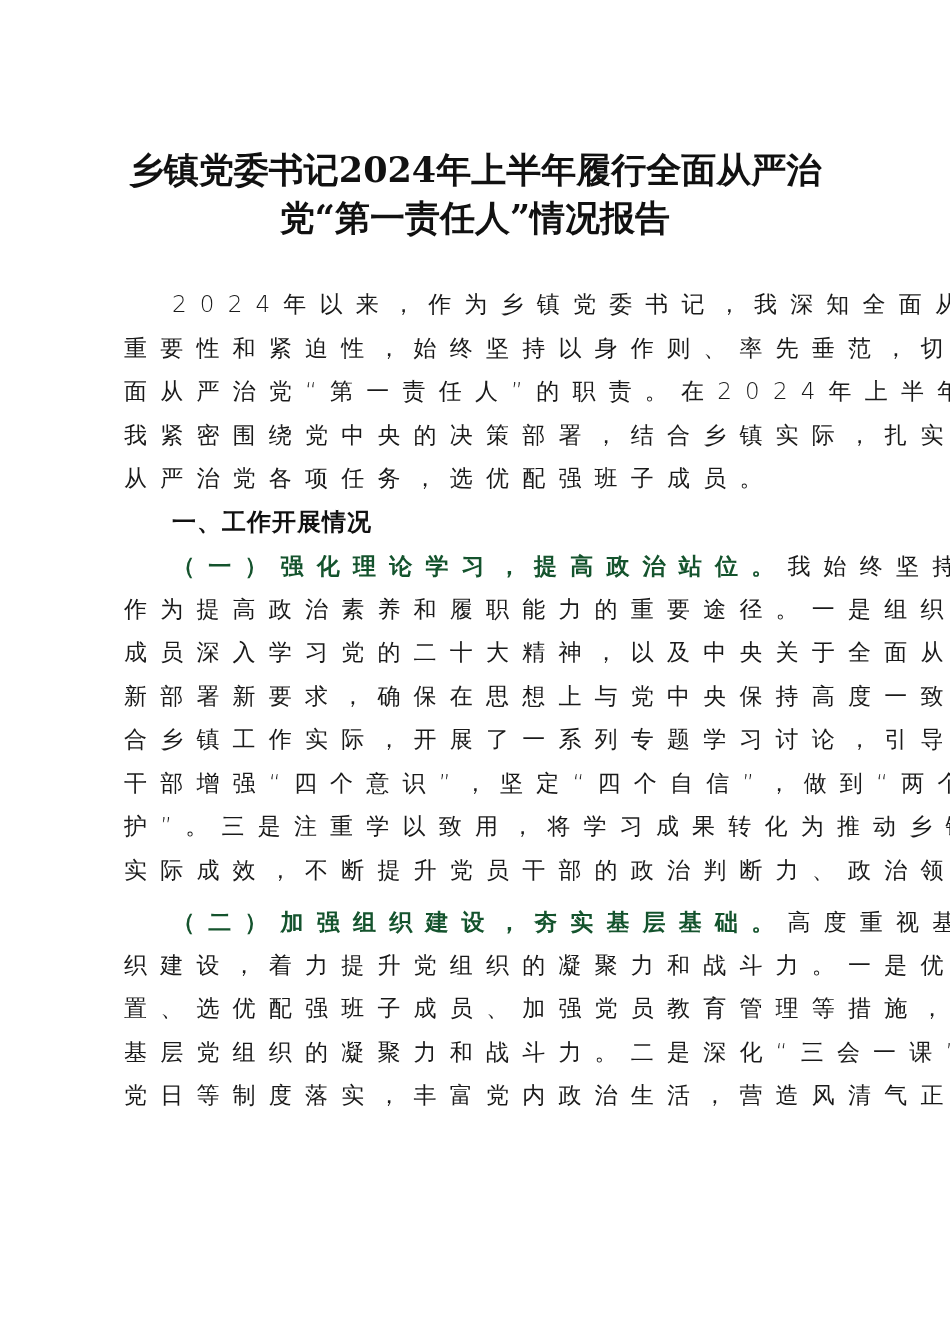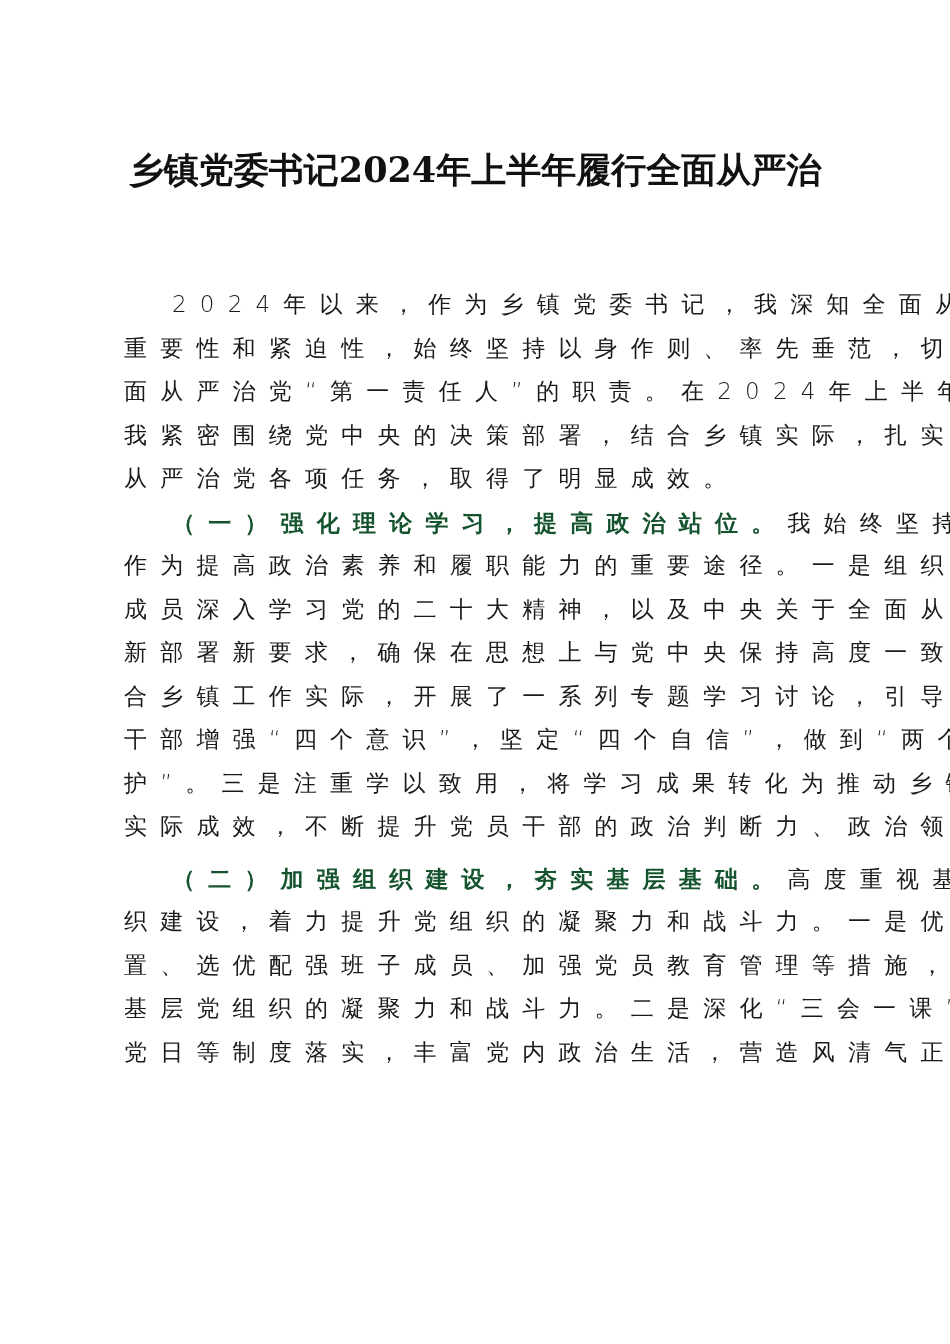--- a/index.html
+++ b/index.html
@@ -76,32 +76,34 @@
       height: 8px;
     }
   </style>
 </head>
 <body>
 
 <div class="page">
 
   <div class="title-block">
     <span class="title-line">乡镇党委书记2024年上半年履行全面从严治</span>
+    <span class="title-line">党“第一责任人”情况报告</span>
   </div>
 
   <div class="body-block">
 
     <div>
       <span class="line indent">2024年以来，作为乡镇党委书记，我深知全面从严治党的</span>
       <span class="line">重要性和紧迫性，始终坚持以身作则、率先垂范，切实履行全</span>
       <span class="line">面从严治党“第一责任人”的职责。在2024年上半年的工作中</span>
       <span class="line">我紧密围绕党中央的决策部署，结合乡镇实际，扎实推进全面</span>
-      <span class="line">从严治党各项任务，取得了明显成效。</span>
+      <span class="line">从严治党各项任务，选优配强班子成员。</span>
     </div>
 
+    <span class="line indent heading">一、工作开展情况</span>
 
     <div>
       <span class="line indent"><span class="lead">（一）强化理论学习，提高政治站位。</span><span>我始终坚持把学习</span></span>
       <span class="line">作为提高政治素养和履职能力的重要途径。一是组织党委班子</span>
       <span class="line">成员深入学习党的二十大精神，以及中央关于全面从严治党的</span>
       <span class="line">新部署新要求，确保在思想上与党中央保持高度一致。二是结</span>
       <span class="line">合乡镇工作实际，开展了一系列专题学习讨论，引导广大党员</span>
       <span class="line">干部增强“四个意识”，坚定“四个自信”，做到“两个维</span>
       <span class="line">护”。三是注重学以致用，将学习成果转化为推动乡镇发展的</span>
       <span class="line">实际成效，不断提升党员干部的政治判断力、政治领悟力、政</span>

